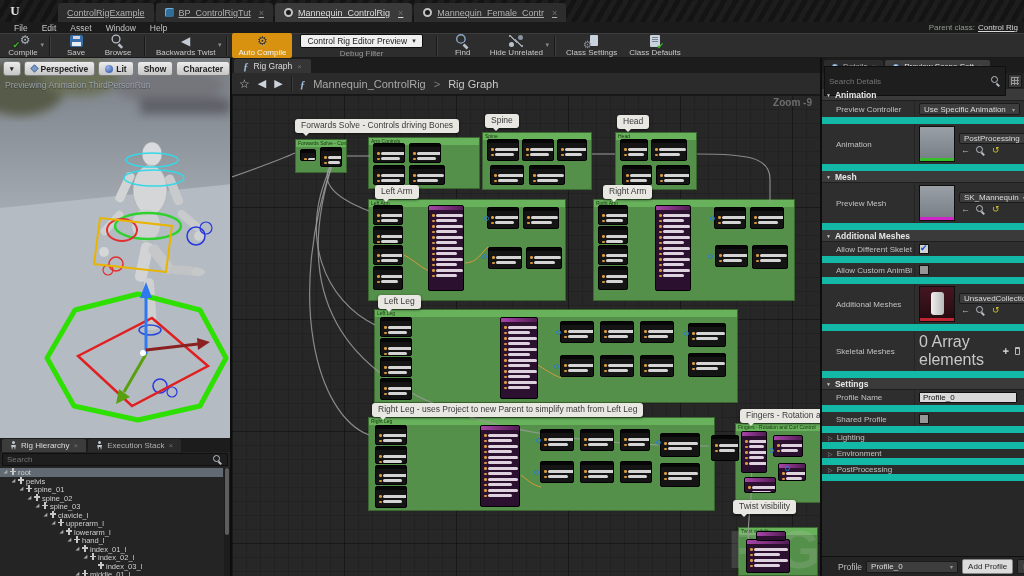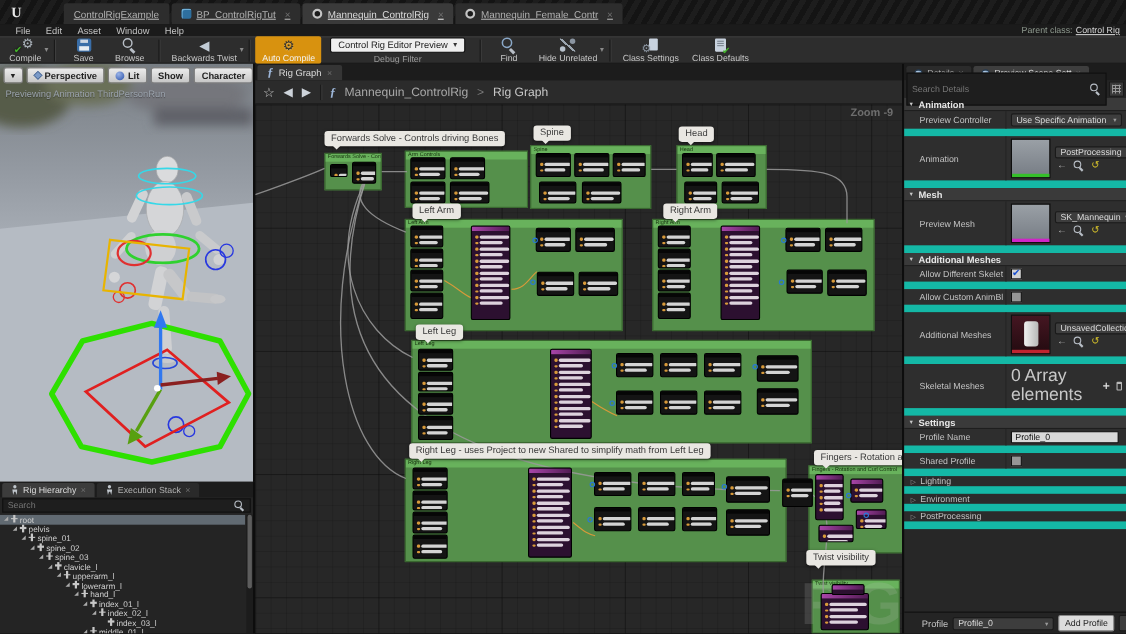--- a/index.html
+++ b/index.html
@@ -915,21 +915,21 @@
         <span class="loop" style="left: 302px; top: 375px;"></span>
         <span class="loop" style="left: 424px; top: 345px;"></span>
         <span class="loop" style="left: 537px; top: 353px;"></span>
         <span class="loop" style="left: 553px; top: 371px;"></span>
         <div class="bubble" style="left: 63px; top: 24px;">Forwards Solve - Controls driving Bones</div>
         <div class="bubble" style="left: 253px; top: 19px;">Spine</div>
         <div class="bubble" style="left: 385px; top: 20px;">Head</div>
         <div class="bubble" style="left: 143px; top: 90px;">Left Arm</div>
         <div class="bubble" style="left: 371px; top: 90px;">Right Arm</div>
         <div class="bubble" style="left: 146px; top: 200px;">Left Leg</div>
-        <div class="bubble" style="left: 140px; top: 308px;">Right Leg - uses Project to new Shared to simplify math from Left Leg</div>
+        <div class="bubble" style="left: 140px; top: 308px;">Right Leg - uses Project to new Parent to simplify math from Left Leg</div>
         <div class="bubble" style="left: 508px; top: 314px;">Fingers - Rotation and C</div>
         <div class="bubble" style="left: 501px; top: 405px;">Twist visibility</div>
       </div>
   </div>
 
   <div class="details">
     <div class="d-tabs" id="d-tabs">
         <div class="dtab">
           <span class="ico-d"></span>
           <span>Details</span>

